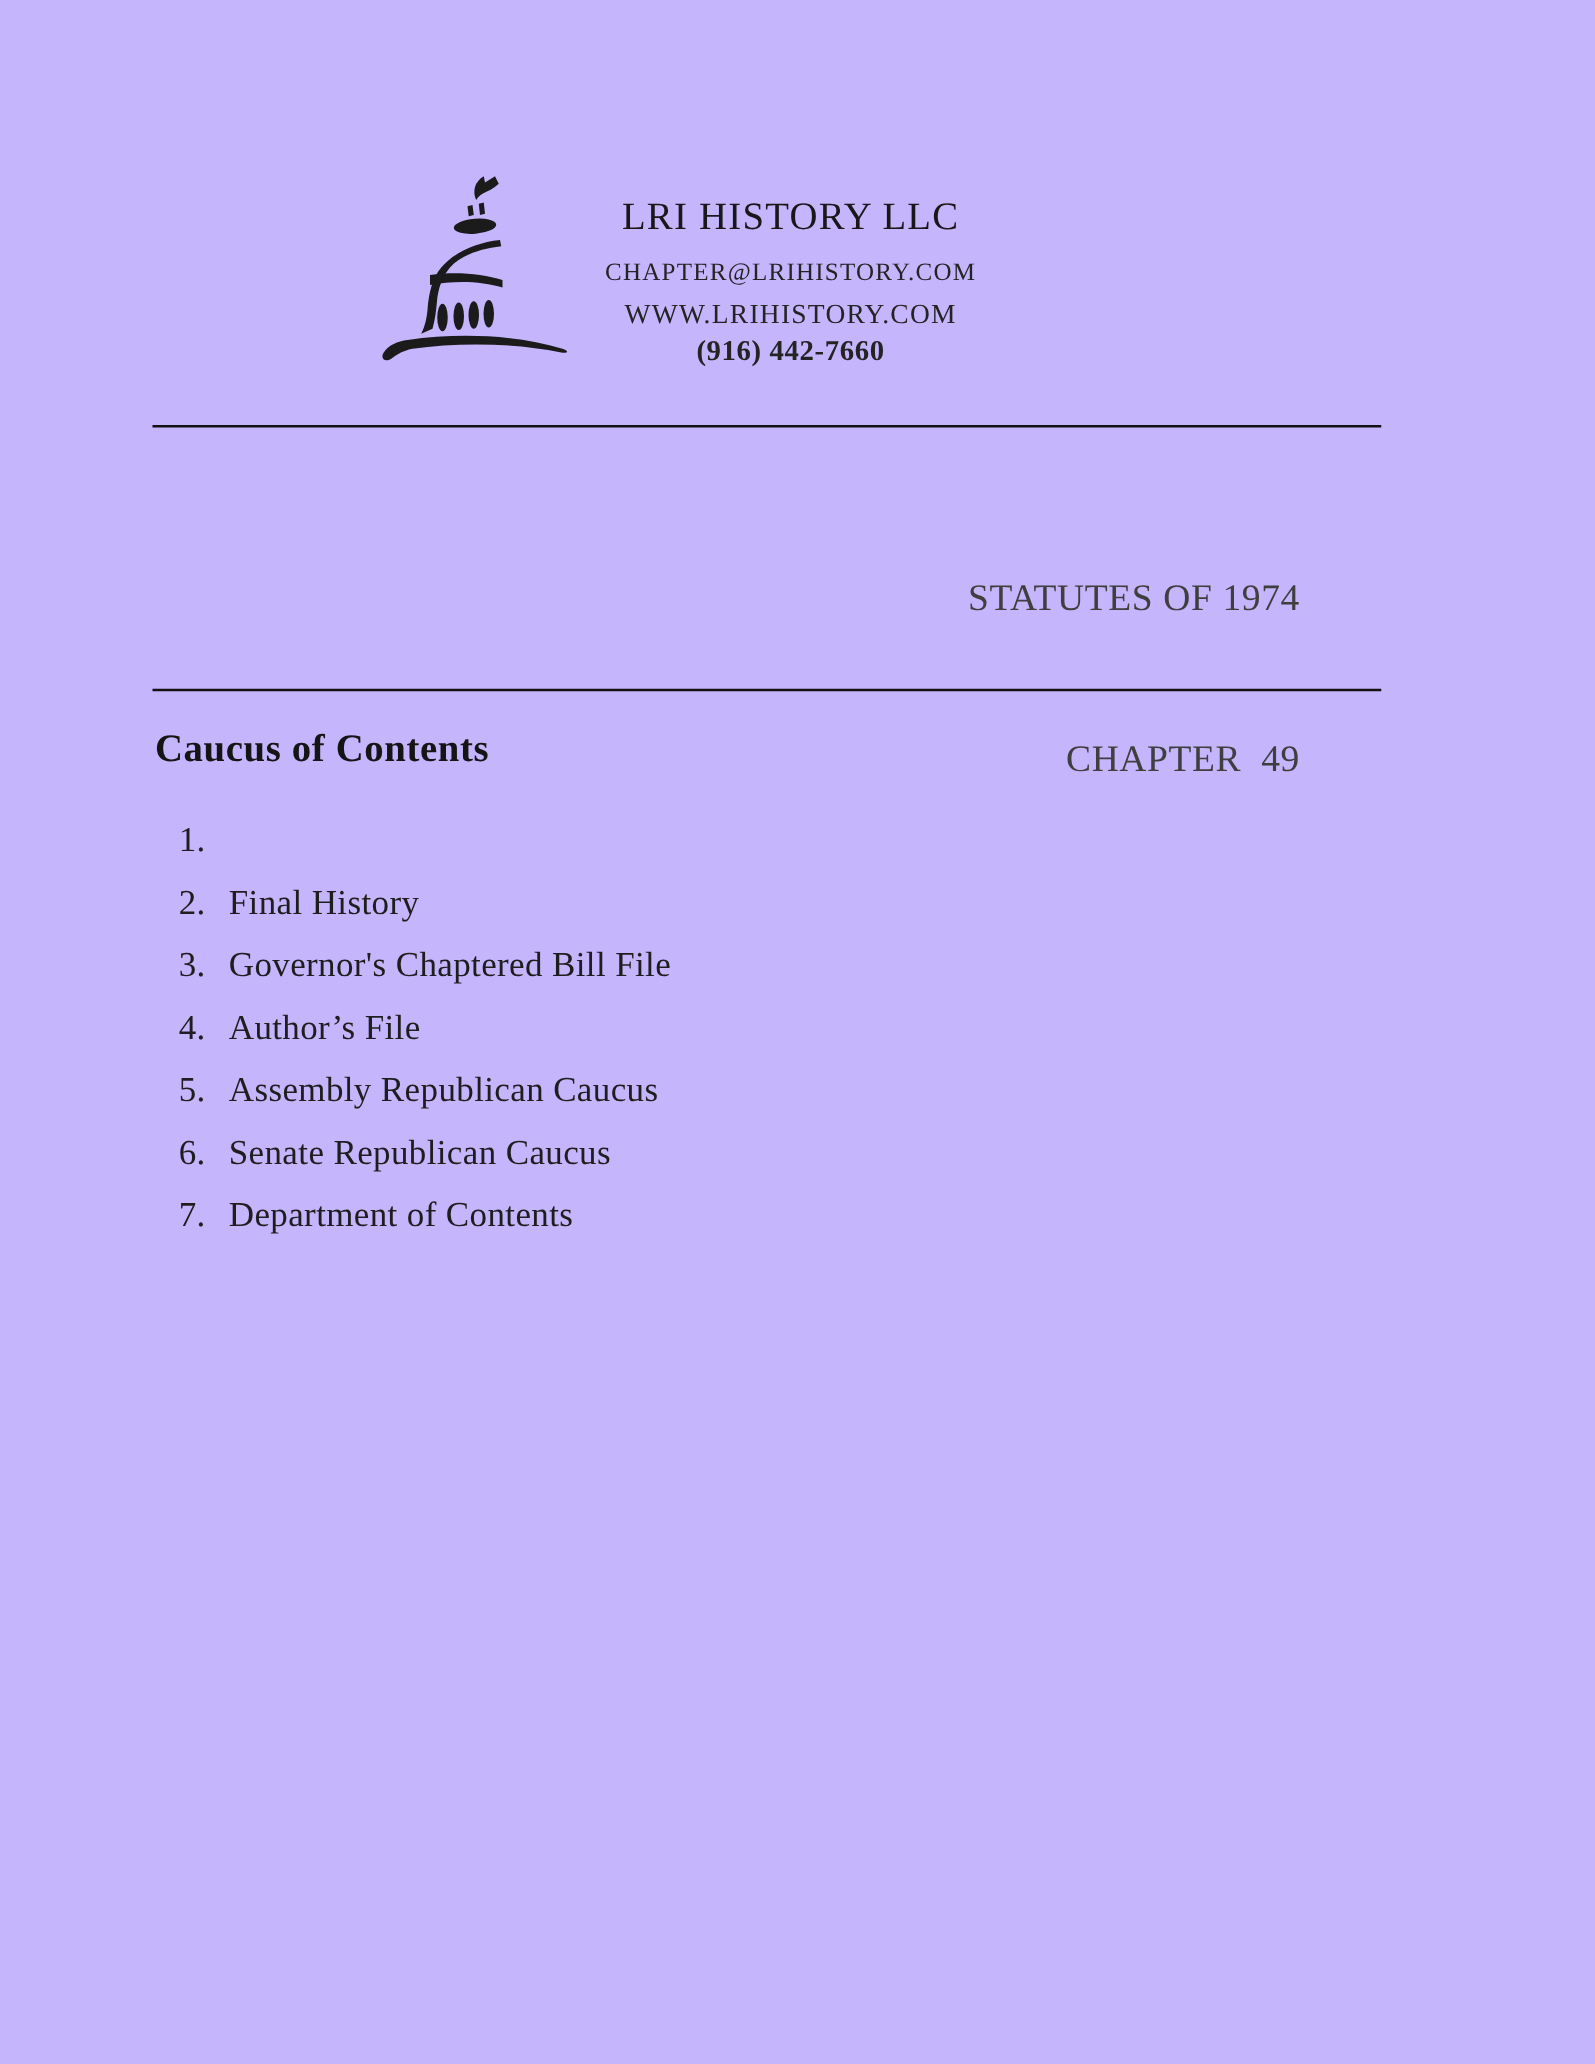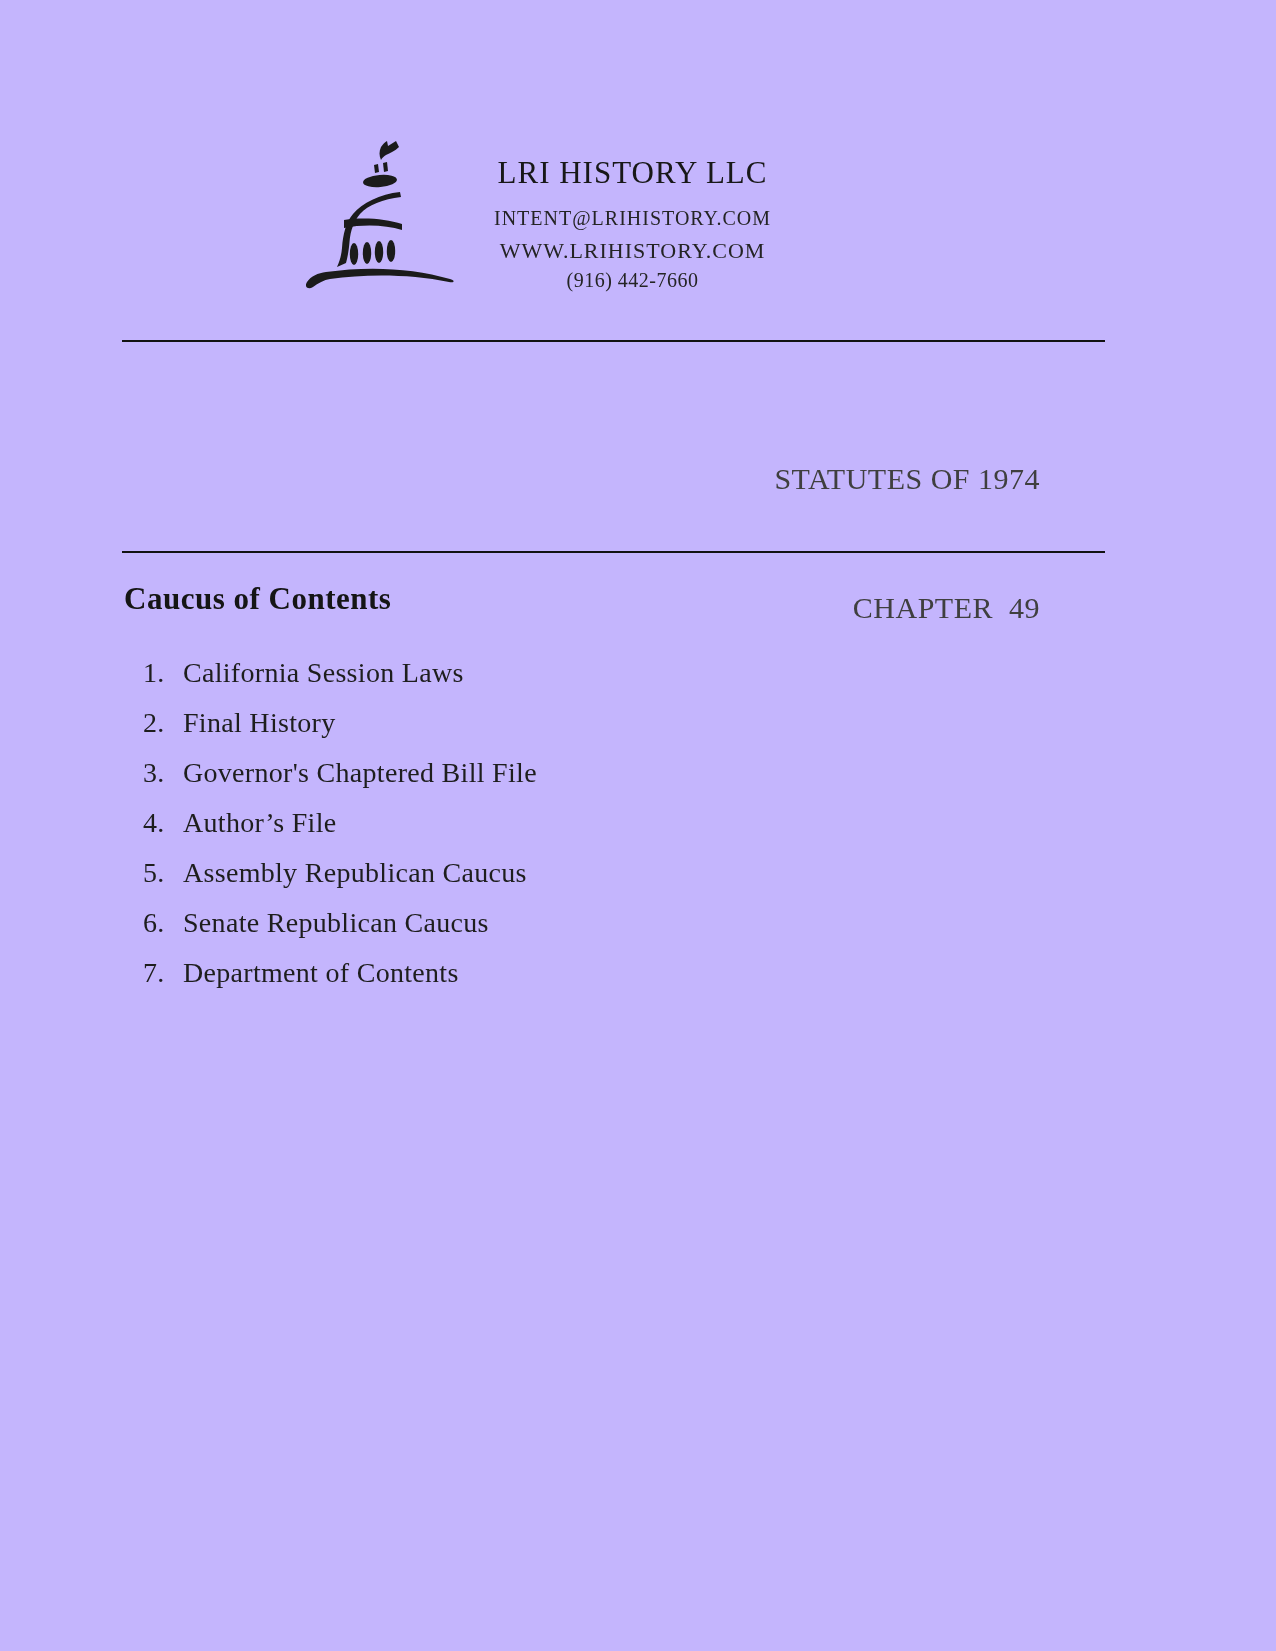--- a/index.html
+++ b/index.html
@@ -47,24 +47,25 @@
   }
   .company-web {
     top: 240px;
     font-size: 22px;
     letter-spacing: 1px;
     line-height: 22px;
     color: #242424;
   }
   .company-phone {
     top: 270px;
-    font-size: 20px;
+    font-size: 23px;
     letter-spacing: 0.5px;
     line-height: 21px;
     color: #242424;
+    font-weight: bold;
   }
 
   .rule {
     position: absolute;
     left: 122px;
     width: 983px;
     height: 2px;
     background: #121212;
   }
   .rule-top { top: 340px; }
@@ -135,38 +136,37 @@
 
     <ellipse cx="56" cy="128" rx="4.2" ry="11"></ellipse>
     <ellipse cx="69" cy="127" rx="4.2" ry="11"></ellipse>
     <ellipse cx="81" cy="126" rx="4.2" ry="11"></ellipse>
     <ellipse cx="93" cy="125" rx="4.2" ry="11"></ellipse>
 
     <path d="M 28,146 C 70,140 115,142 152,153 C 157,154.5 157,157 151,156 C 112,148 68,148 32,153 C 26,154 20,157 15,161 C 10,164 6,161 9,156 C 13,150 20,147 28,146 Z"></path>
   </svg>
 
   <div class="header-line company-name">LRI HISTORY LLC</div>
-  <div class="header-line company-email">INTENT@LRIHISTORY.COM</div>
+  <div class="header-line company-email">CHAPTER@LRIHISTORY.COM</div>
   <div class="header-line company-web">WWW.LRIHISTORY.COM</div>
   <div class="header-line company-phone">(916) 442-7660</div>
 
   <div class="rule rule-top"></div>
   <div class="rule rule-mid"></div>
 
   <div class="statutes">
     <div>STATUTES OF 1974</div>
     <div>CHAPTER  49</div>
   </div>
 
   <div class="toc-heading">Caucus of Contents</div>
 
   <ol class="toc-list">
     <li class="toc-item">
       <span class="toc-num">1.</span>
-      <span class="toc-label">California Session Laws</span>
     </li>
     <li class="toc-item">
       <span class="toc-num">2.</span>
       <span class="toc-label">Final History</span>
     </li>
     <li class="toc-item">
       <span class="toc-num">3.</span>
       <span class="toc-label">Governor's Chaptered Bill File</span>
     </li>
     <li class="toc-item">

